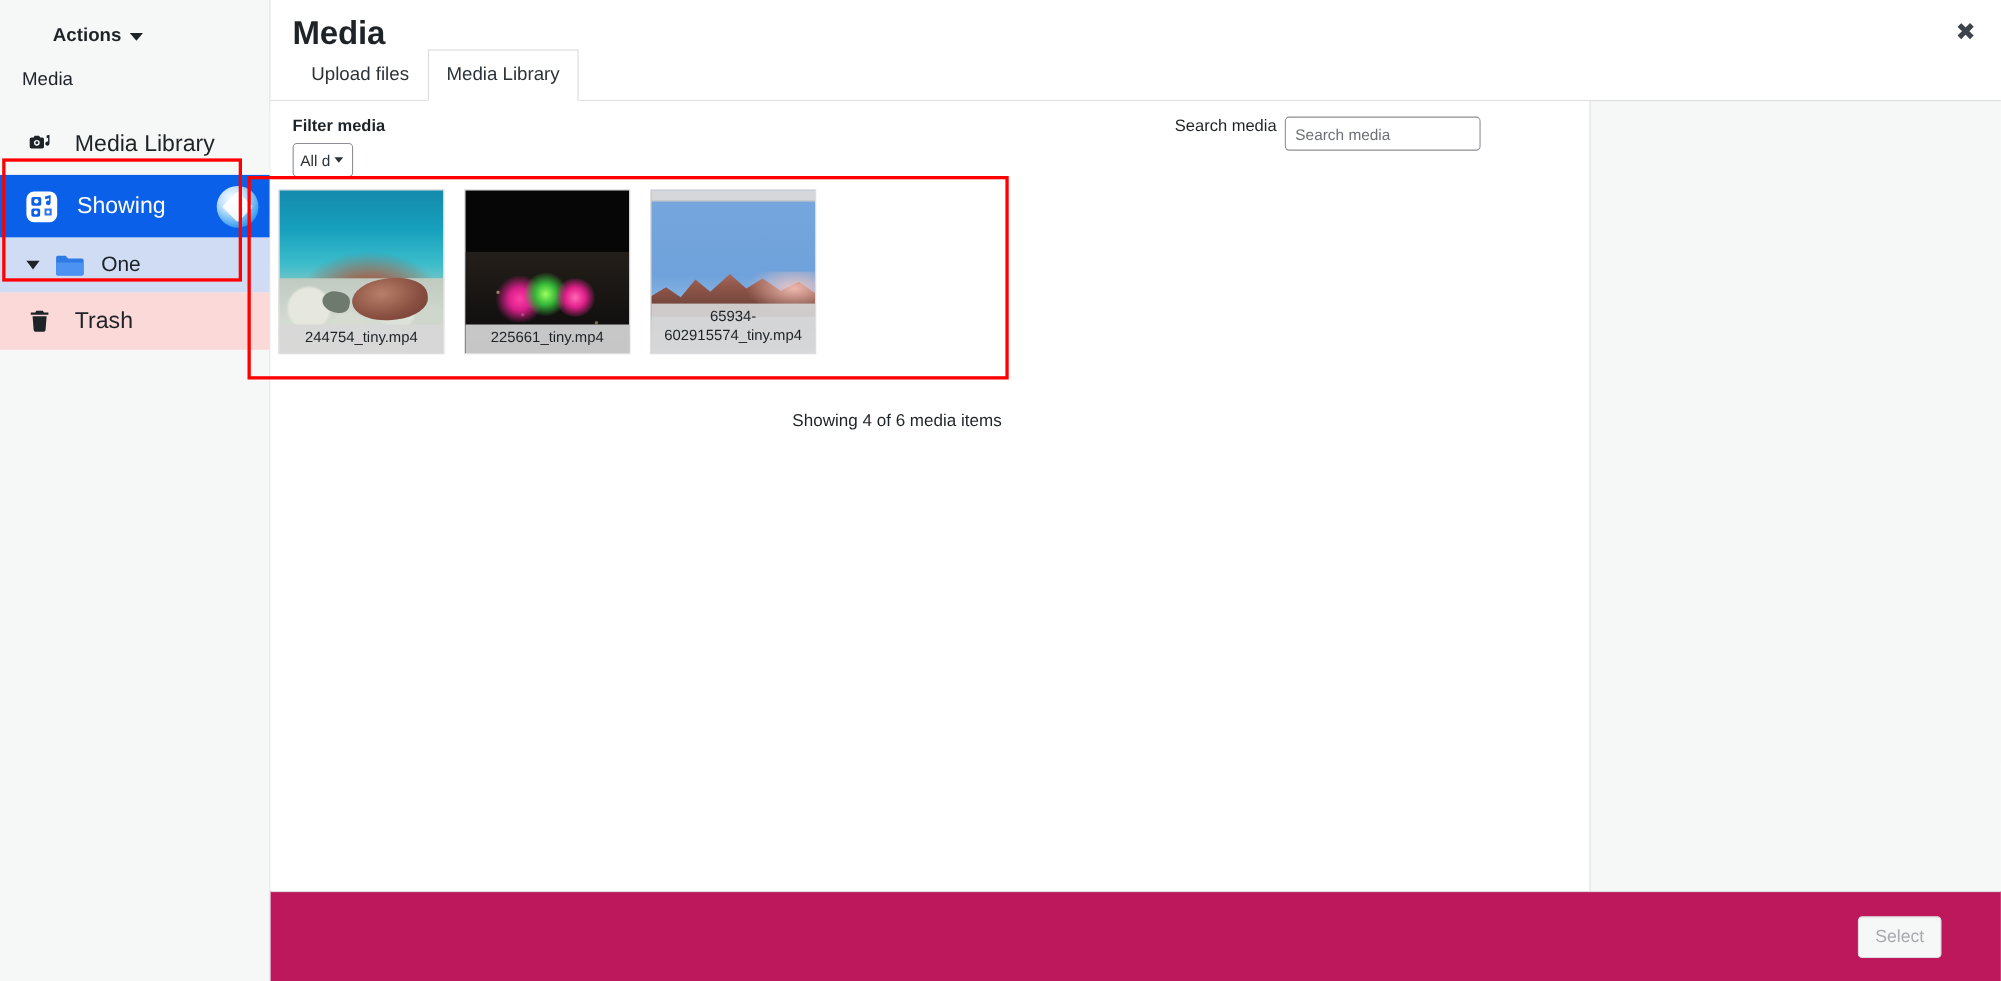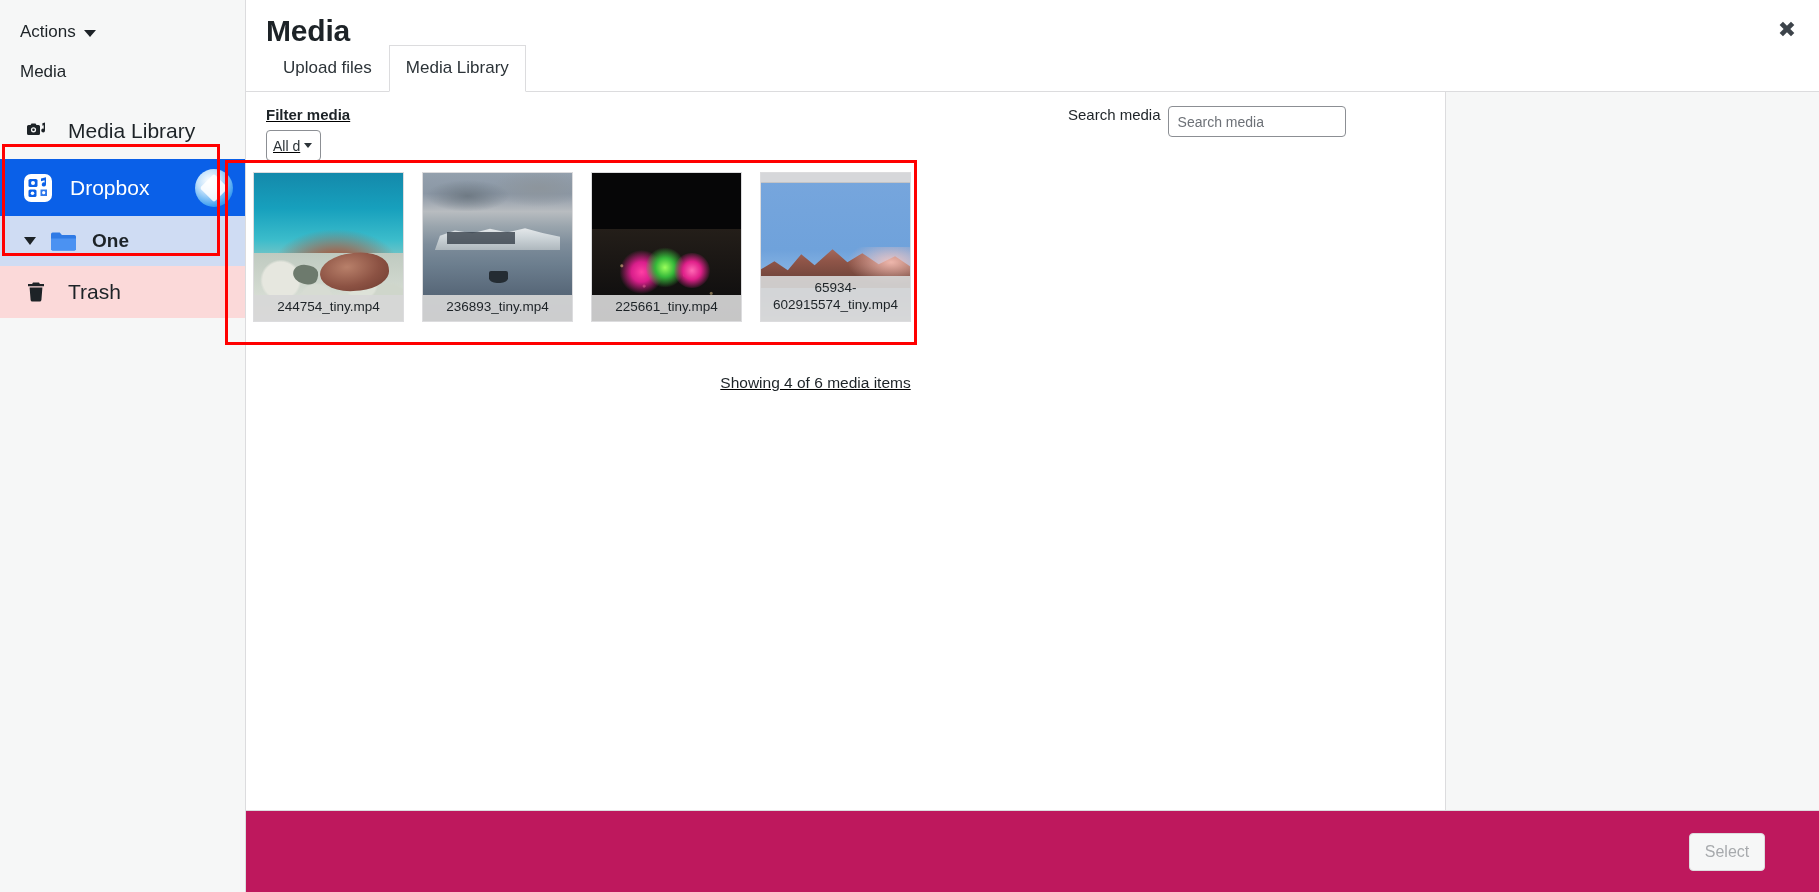--- a/index.html
+++ b/index.html
@@ -14,22 +14,22 @@
   
   .sidebar {
     width: 246px; height: 892px;
     background: #f6f7f7;
     border-right: 1px solid #dcdcde;
     position: relative;
     flex: 0 0 246px;
   }
   .actions-row {
     padding: 22px 0 0 20px;
-    font-size: 17px; font-weight: normal; color: #1d2327;
-    display: flex; align-items: center; gap: 8px;
+    font-size: 17px; font-weight: bold; color: #1d2327;
+    display: flex; align-items: center; gap: 8px; margin-left: 28px;
   }
   .caret-down {
     width: 0; height: 0;
     border-left: 6px solid transparent;
     border-right: 6px solid transparent;
     border-top: 7px solid #1d2327;
     display: inline-block;
     margin-top: 3px;
   }
   .media-label {
@@ -48,21 +48,21 @@
     position: relative;
   }
   .nav-item.media-library { background: #f6f7f7; }
   .nav-item.dropbox {
     background: #0a60e8; color: #ffffff;
     padding-left: 22px; gap: 16px;
     justify-content: flex-start;
   }
   .nav-item.one {
     background: #cfdcf3;
-    font-weight: bold;
+    font-weight: normal;
     font-size: 19px;
     height: 50px;
     padding-left: 24px;
     gap: 14px;
   }
   .nav-item.trash { background: #fbd9d9; height: 52px; }
   .nav-icon { display: inline-flex; align-items: center; justify-content: center; }
 
   .dropbox-logo {
     width: 38px; height: 38px; border-radius: 50%;
@@ -135,21 +135,21 @@
     background: transparent;
     line-height: 1.2;
   }
   .tab.active {
     background: #ffffff;
     border: 1px solid #dcdcde;
     border-bottom: 1px solid #ffffff;
     position: relative; z-index: 2;
   }
 
-  .modal-body { flex: 1 1 auto; display: flex; min-height: 0; text-decoration: underline; }
+  .modal-body { flex: 1 1 auto; display: flex; min-height: 0; }
   .content-col {
     flex: 1 1 auto; position: relative;
     border-right: 1px solid #dcdcde;
     background: #ffffff;
     overflow: hidden;
   }
   .attachments-pane {
     width: 373px; flex: 0 0 373px;
     background: #f6f7f7;
   }
@@ -388,21 +388,21 @@
             <rect x="2" y="2" width="28" height="28" rx="7" fill="#ffffff"></rect>
             <rect x="6.5" y="7" width="9" height="8" rx="1.6" fill="#0a60e8"></rect>
             <circle cx="11" cy="11" r="2" fill="#ffffff"></circle>
             <path d="M19 6.6 24 5.2v7.2a2.1 2.1 0 1 1-1.4-2V8.2l-3.6 1z" fill="#0a60e8"></path>
             <rect x="6.5" y="17.5" width="8" height="7.5" rx="1.6" fill="#0a60e8"></rect>
             <circle cx="10.5" cy="21.2" r="1.8" fill="#ffffff"></circle>
             <path d="M18.5 17.5h6.5v6.5h-6.5z" fill="#0a60e8" opacity=".85"></path>
             <circle cx="21.7" cy="20.7" r="1.6" fill="#ffffff"></circle>
           </svg>
         </span>
-        <span>Dropbox</span>
+        <span>Showing</span>
         <span class="dropbox-logo"></span>
       </div>
 
       <div class="nav-item one">
         <span class="folder-caret"></span>
         <span class="nav-icon">
           <svg width="28" height="22" viewBox="0 0 28 22">
             <path d="M1 4.2a1.6 1.6 0 0 1 1.6-1.6h7.1l2.2 2.4h12.5A1.6 1.6 0 0 1 26 6.6v12.2a1.6 1.6 0 0 1-1.6 1.6H2.6A1.6 1.6 0 0 1 1 18.8z" fill="#2f7ae5"></path>
             <path d="M1 8.6h25v10.2a1.6 1.6 0 0 1-1.6 1.6H2.6A1.6 1.6 0 0 1 1 18.8z" fill="#4b92f2"></path>
           </svg>
@@ -458,31 +458,20 @@
           <div class="tile">
             <div class="thumb">
               <div class="art art-turtle">
                 <div class="shell"></div>
                   <div class="head"></div>
               </div>
             </div>
             <div class="tile-caption">244754_tiny.mp4</div>
           </div>
 
-          <div class="tile">
-            <div class="thumb">
-              <div class="art art-iceberg">
-                <div class="cloud"></div>
-                  <div class="berg"></div>
-                  <div class="berg2"></div>
-                  <div class="boat"></div>
-              </div>
-            </div>
-            <div class="tile-caption">236893_tiny.mp4</div>
-          </div>
 
           <div class="tile">
             <div class="thumb">
               <div class="art art-night">
                 <div class="skyline"></div>
                   <div class="fw1"></div>
                   <div class="fw2"></div>
                   <div class="fw3"></div>
               </div>
             </div>

